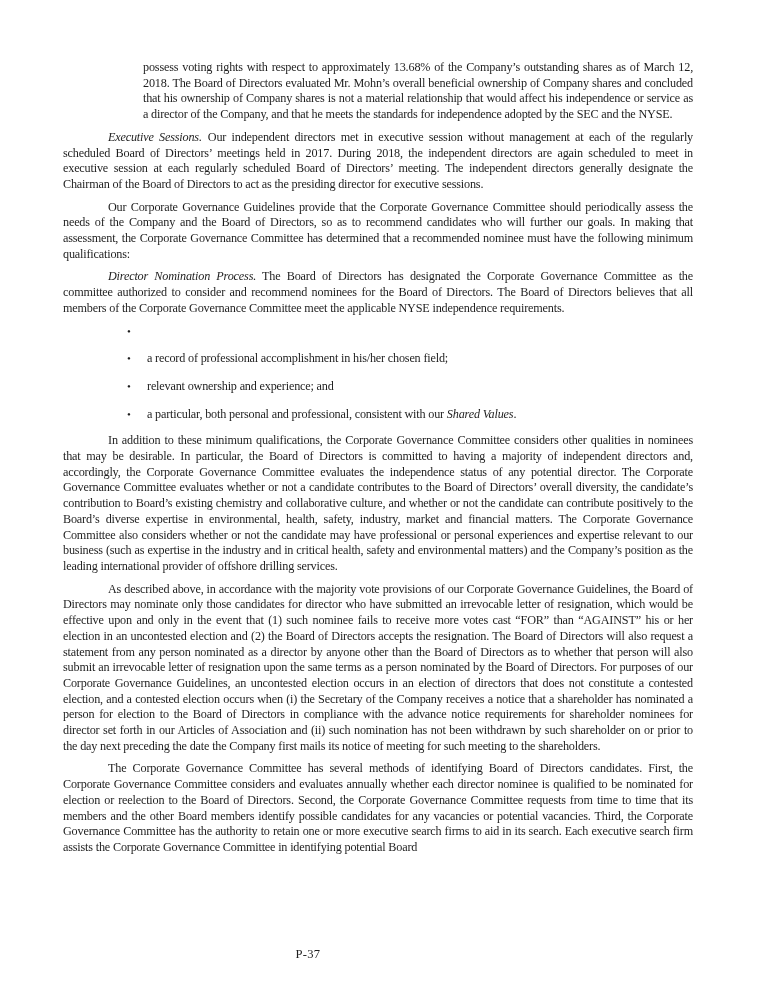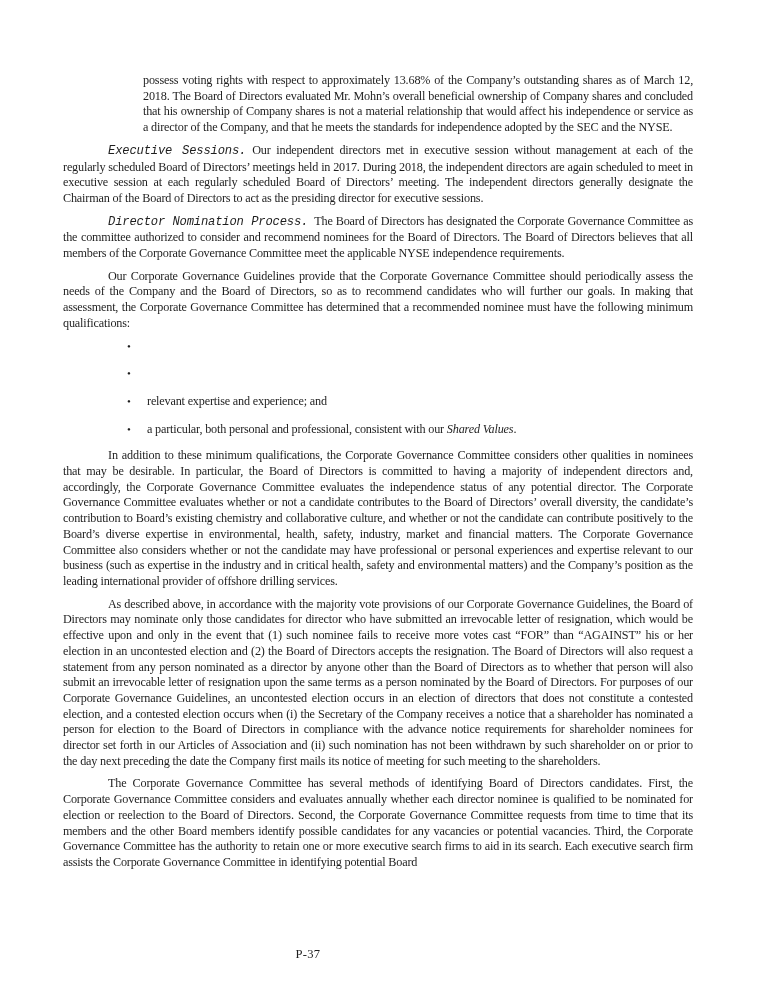--- a/index.html
+++ b/index.html
@@ -12,39 +12,38 @@
     width: 768px;
     height: 997px;
     background: #ffffff;
     overflow: hidden;
     font-family: "Liberation Serif", "DejaVu Serif", serif;
     color: #1e1e1e;
   }
   .text-col {
     position: absolute;
     left: 63px;
-    top: 73px;
+    top: 60px;
     width: 630px;
     font-size: 12.2px;
     line-height: 15.7px;
     letter-spacing: -0.015em;
     text-align: justify;
   }
   .text-col p {
     margin: 0 0 7px 0;
     text-indent: 45px;
   }
   p.block-indent {
     margin-left: 80px;
     text-indent: 0;
   }
   .lead-in {
     font-style: italic;
     margin-right: 6px;
-    font-family: Liberation Mono, monospace;
   }
   em.inline-italic {
   }
   ul.qual-list {
     list-style: none;
     margin: 7px 0 11px 0;
     padding: 0;
   }
   ul.qual-list li {
     display: flex;
@@ -73,34 +72,35 @@
 </head>
 <body>
 
 <div class="page">
   <div class="text-col">
 
     <p class="block-indent">possess voting rights with respect to approximately 13.68% of the Company’s outstanding shares as of March 12, 2018. The Board of Directors evaluated Mr. Mohn’s overall beneficial ownership of Company shares and concluded that his ownership of Company shares is not a material relationship that would affect his independence or service as a director of the Company, and that he meets the standards for independence adopted by the SEC and the NYSE.</p>
 
     <p><span class="lead-in">Executive Sessions.</span><span>Our independent directors met in executive session without management at each of the regularly scheduled Board of Directors’ meetings held in 2017. During 2018, the independent directors are again scheduled to meet in executive session at each regularly scheduled Board of Directors’ meeting. The independent directors generally designate the Chairman of the Board of Directors to act as the presiding director for executive sessions.</span></p>
 
+    <p>Our Corporate Governance Guidelines provide that the Corporate Governance Committee should periodically assess the needs of the Company and the Board of Directors, so as to recommend candidates who will further our goals. In making that assessment, the Corporate Governance Committee has determined that a recommended nominee must have the following minimum qualifications:</p>
+
     <p><span class="lead-in">Director Nomination Process.</span><span>The Board of Directors has designated the Corporate Governance Committee as the committee authorized to consider and recommend nominees for the Board of Directors. The Board of Directors believes that all members of the Corporate Governance Committee meet the applicable NYSE independence requirements.</span></p>
-
-    <p>Our Corporate Governance Guidelines provide that the Corporate Governance Committee should periodically assess the needs of the Company and the Board of Directors, so as to recommend candidates who will further our goals. In making that assessment, the Corporate Governance Committee has determined that a recommended nominee must have the following minimum qualifications:</p>
 
     <ul class="qual-list">
       <li>
         <span class="bullet">•</span>
       </li>
       <li>
         <span class="bullet">•</span>
+        <span>a record of professional accomplishment in his/her chosen field;</span>
       </li>
       <li>
         <span class="bullet">•</span>
-        <span>relevant expertise and experience; and</span>
+        <span>relevant ownership and experience; and</span>
       </li>
       <li>
         <span class="bullet">•</span>
         <span><span>a particular, both personal and professional, consistent with our </span><em class="inline-italic">Shared Values</em><span>.</span></span>
       </li>
     </ul>
 
     <p>In addition to these minimum qualifications, the Corporate Governance Committee considers other qualities in nominees that may be desirable. In particular, the Board of Directors is committed to having a majority of independent directors and, accordingly, the Corporate Governance Committee evaluates the independence status of any potential director. The Corporate Governance Committee evaluates whether or not a candidate contributes to the Board of Directors’ overall diversity, the candidate’s contribution to Board’s existing chemistry and collaborative culture, and whether or not the candidate can contribute positively to the Board’s diverse expertise in environmental, health, safety, industry, market and financial matters. The Corporate Governance Committee also considers whether or not the candidate may have professional or personal experiences and expertise relevant to our business (such as expertise in the industry and in critical health, safety and environmental matters) and the Company’s position as the leading international provider of offshore drilling services.</p>
 
     <p>As described above, in accordance with the majority vote provisions of our Corporate Governance Guidelines, the Board of Directors may nominate only those candidates for director who have submitted an irrevocable letter of resignation, which would be effective upon and only in the event that (1) such nominee fails to receive more votes cast “FOR” than “AGAINST” his or her election in an uncontested election and (2) the Board of Directors accepts the resignation. The Board of Directors will also request a statement from any person nominated as a director by anyone other than the Board of Directors as to whether that person will also submit an irrevocable letter of resignation upon the same terms as a person nominated by the Board of Directors. For purposes of our Corporate Governance Guidelines, an uncontested election occurs in an election of directors that does not constitute a contested election, and a contested election occurs when (i) the Secretary of the Company receives a notice that a shareholder has nominated a person for election to the Board of Directors in compliance with the advance notice requirements for shareholder nominees for director set forth in our Articles of Association and (ii) such nomination has not been withdrawn by such shareholder on or prior to the day next preceding the date the Company first mails its notice of meeting for such meeting to the shareholders.</p>

